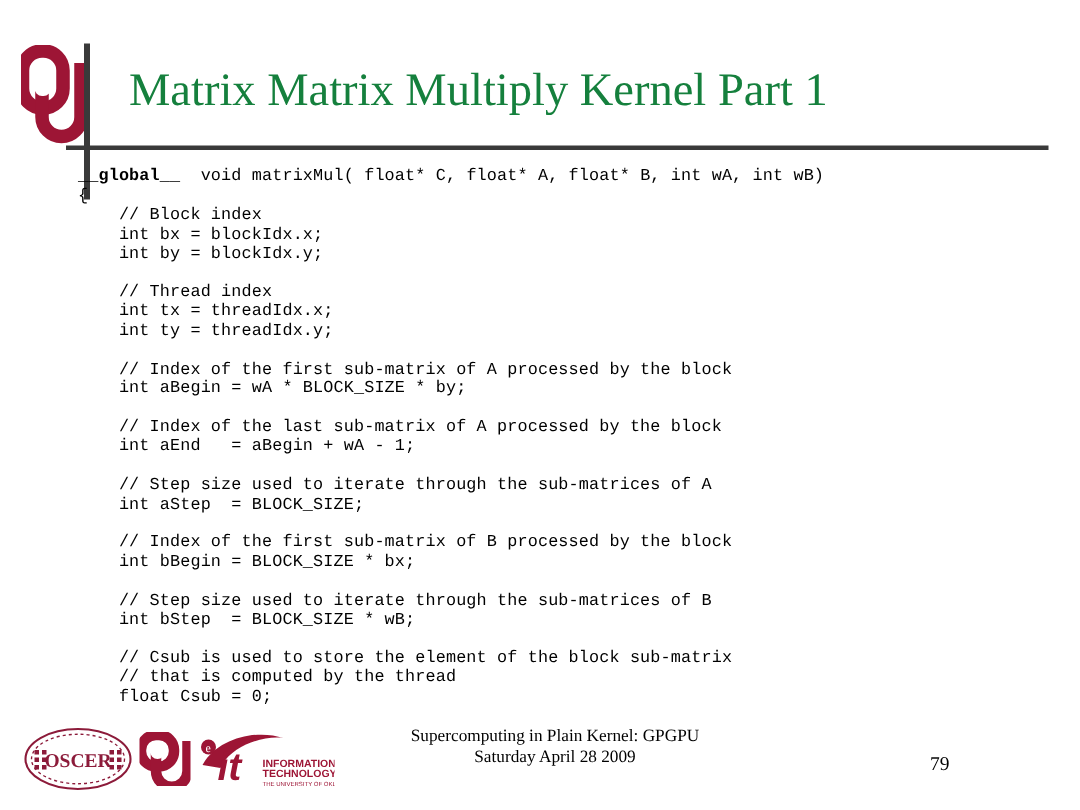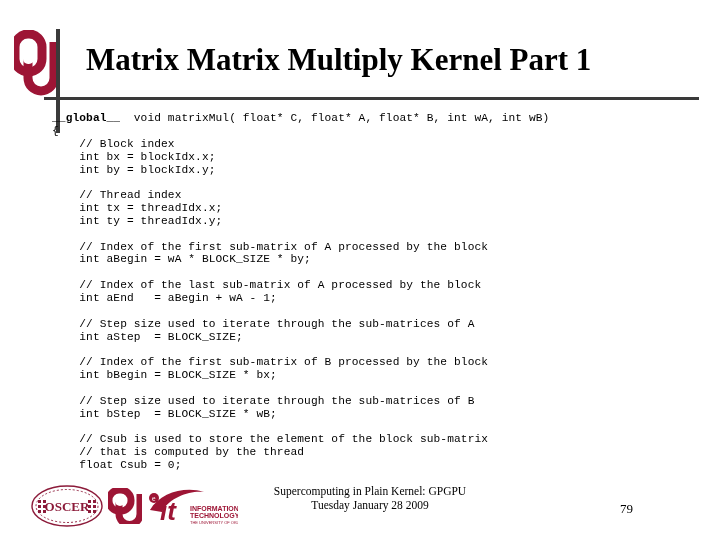--- a/index.html
+++ b/index.html
@@ -47,24 +47,24 @@
     background: #3a3a3a;
   }
 
   
   .title {
     position: absolute;
     left: 86px;
     top: 42px;
     width: 600px;
     font-family: "Liberation Serif", serif;
-    font-weight: bold;
+    font-weight: normal;
     font-size: 31px;
     line-height: 36px;
-    color: #000000;
+    color: #15803d;
     white-space: nowrap;
     letter-spacing: 0px;
   }
 
   
   .code {
     position: absolute;
     left: 52px;
     top: 101px;
     width: 660px;
@@ -75,21 +75,21 @@
     white-space: pre;
     letter-spacing: 0.1px;
   }
   .code .ln { display: block; height: 12.85px; font-family: Liberation Mono, monospace; }
   .code .ln.blank { height: 12.85px; }
   .code b { font-weight: bold; }
 
   
   .footer-logos {
     position: absolute;
-    left: 28px;
+    left: 13px;
     top: 482px;
     width: 210px;
     height: 50px;
   }
   .oscer-logo {
     position: absolute;
     left: 2px;
     top: 2px;
     width: 74px;
     height: 44px;
@@ -197,18 +197,18 @@
         <text x="14" y="34" font-family="'Liberation Sans', sans-serif" font-size="26" font-weight="bold" font-style="italic" fill="#9d1535">it</text>
         <text x="44" y="25" font-family="'Liberation Sans', sans-serif" font-size="7" font-weight="bold" fill="#9d1535">INFORMATION</text>
         <text x="44" y="32" font-family="'Liberation Sans', sans-serif" font-size="7" font-weight="bold" fill="#9d1535">TECHNOLOGY</text>
         <text x="44" y="38" font-family="'Liberation Sans', sans-serif" font-size="4" fill="#9d1535">THE UNIVERSITY OF OKLAHOMA</text>
       </svg>
     </div>
   </div>
 
   <div class="footer-center">
     <span class="fline">Supercomputing in Plain Kernel: GPGPU</span>
-    <span class="fline">Tuesday January 28 2009</span>
+    <span class="fline">Saturday April 28 2009</span>
   </div>
 
   <div class="page-number">79</div>
 
 </div>
 
 </body></html>

